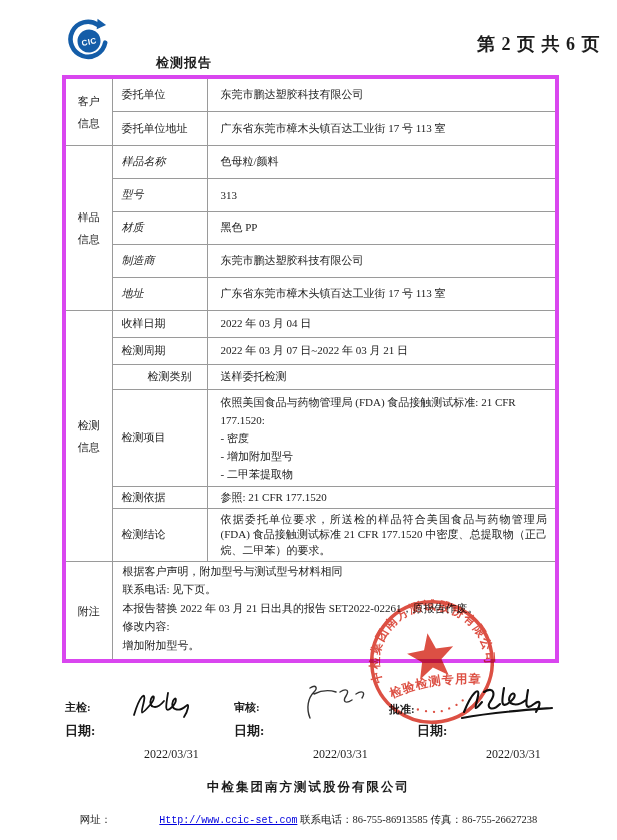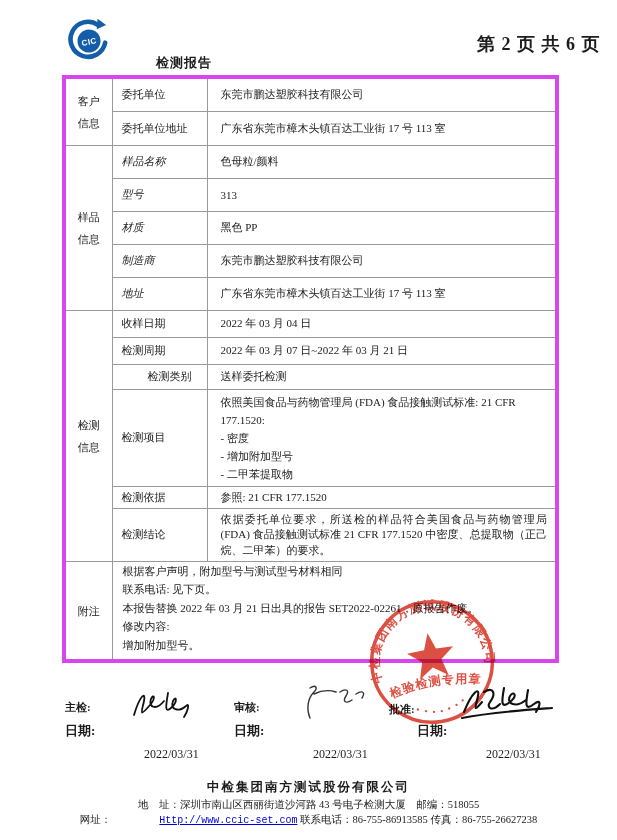--- a/index.html
+++ b/index.html
@@ -195,19 +195,18 @@
           <circle cx="64" cy="121" r="1.2"></circle>
         <circle cx="72" cy="121.5" r="1.2"></circle>
           <circle cx="80" cy="120" r="1.2"></circle>
           <circle cx="88" cy="117.5" r="1.2"></circle>
           <circle cx="95" cy="114" r="1.2"></circle>
       </g>
     </svg>
   </div>
 
   <div class="foot f-company">中检集团南方测试股份有限公司</div>
-  <div class="foot f-line">地　址：深圳市南山区西丽街道沙河路 43 号电子检测大厦　邮编：518055</div>
   <div class="foot f-line2">
     <span>网址：</span><a class="f-url" href="#">Http://www.ccic-set.com</a>
     <span>联系电话：86-755-86913585 传真：86-755-26627238</span>
   </div>
 
 </div>
 
 </body></html>

